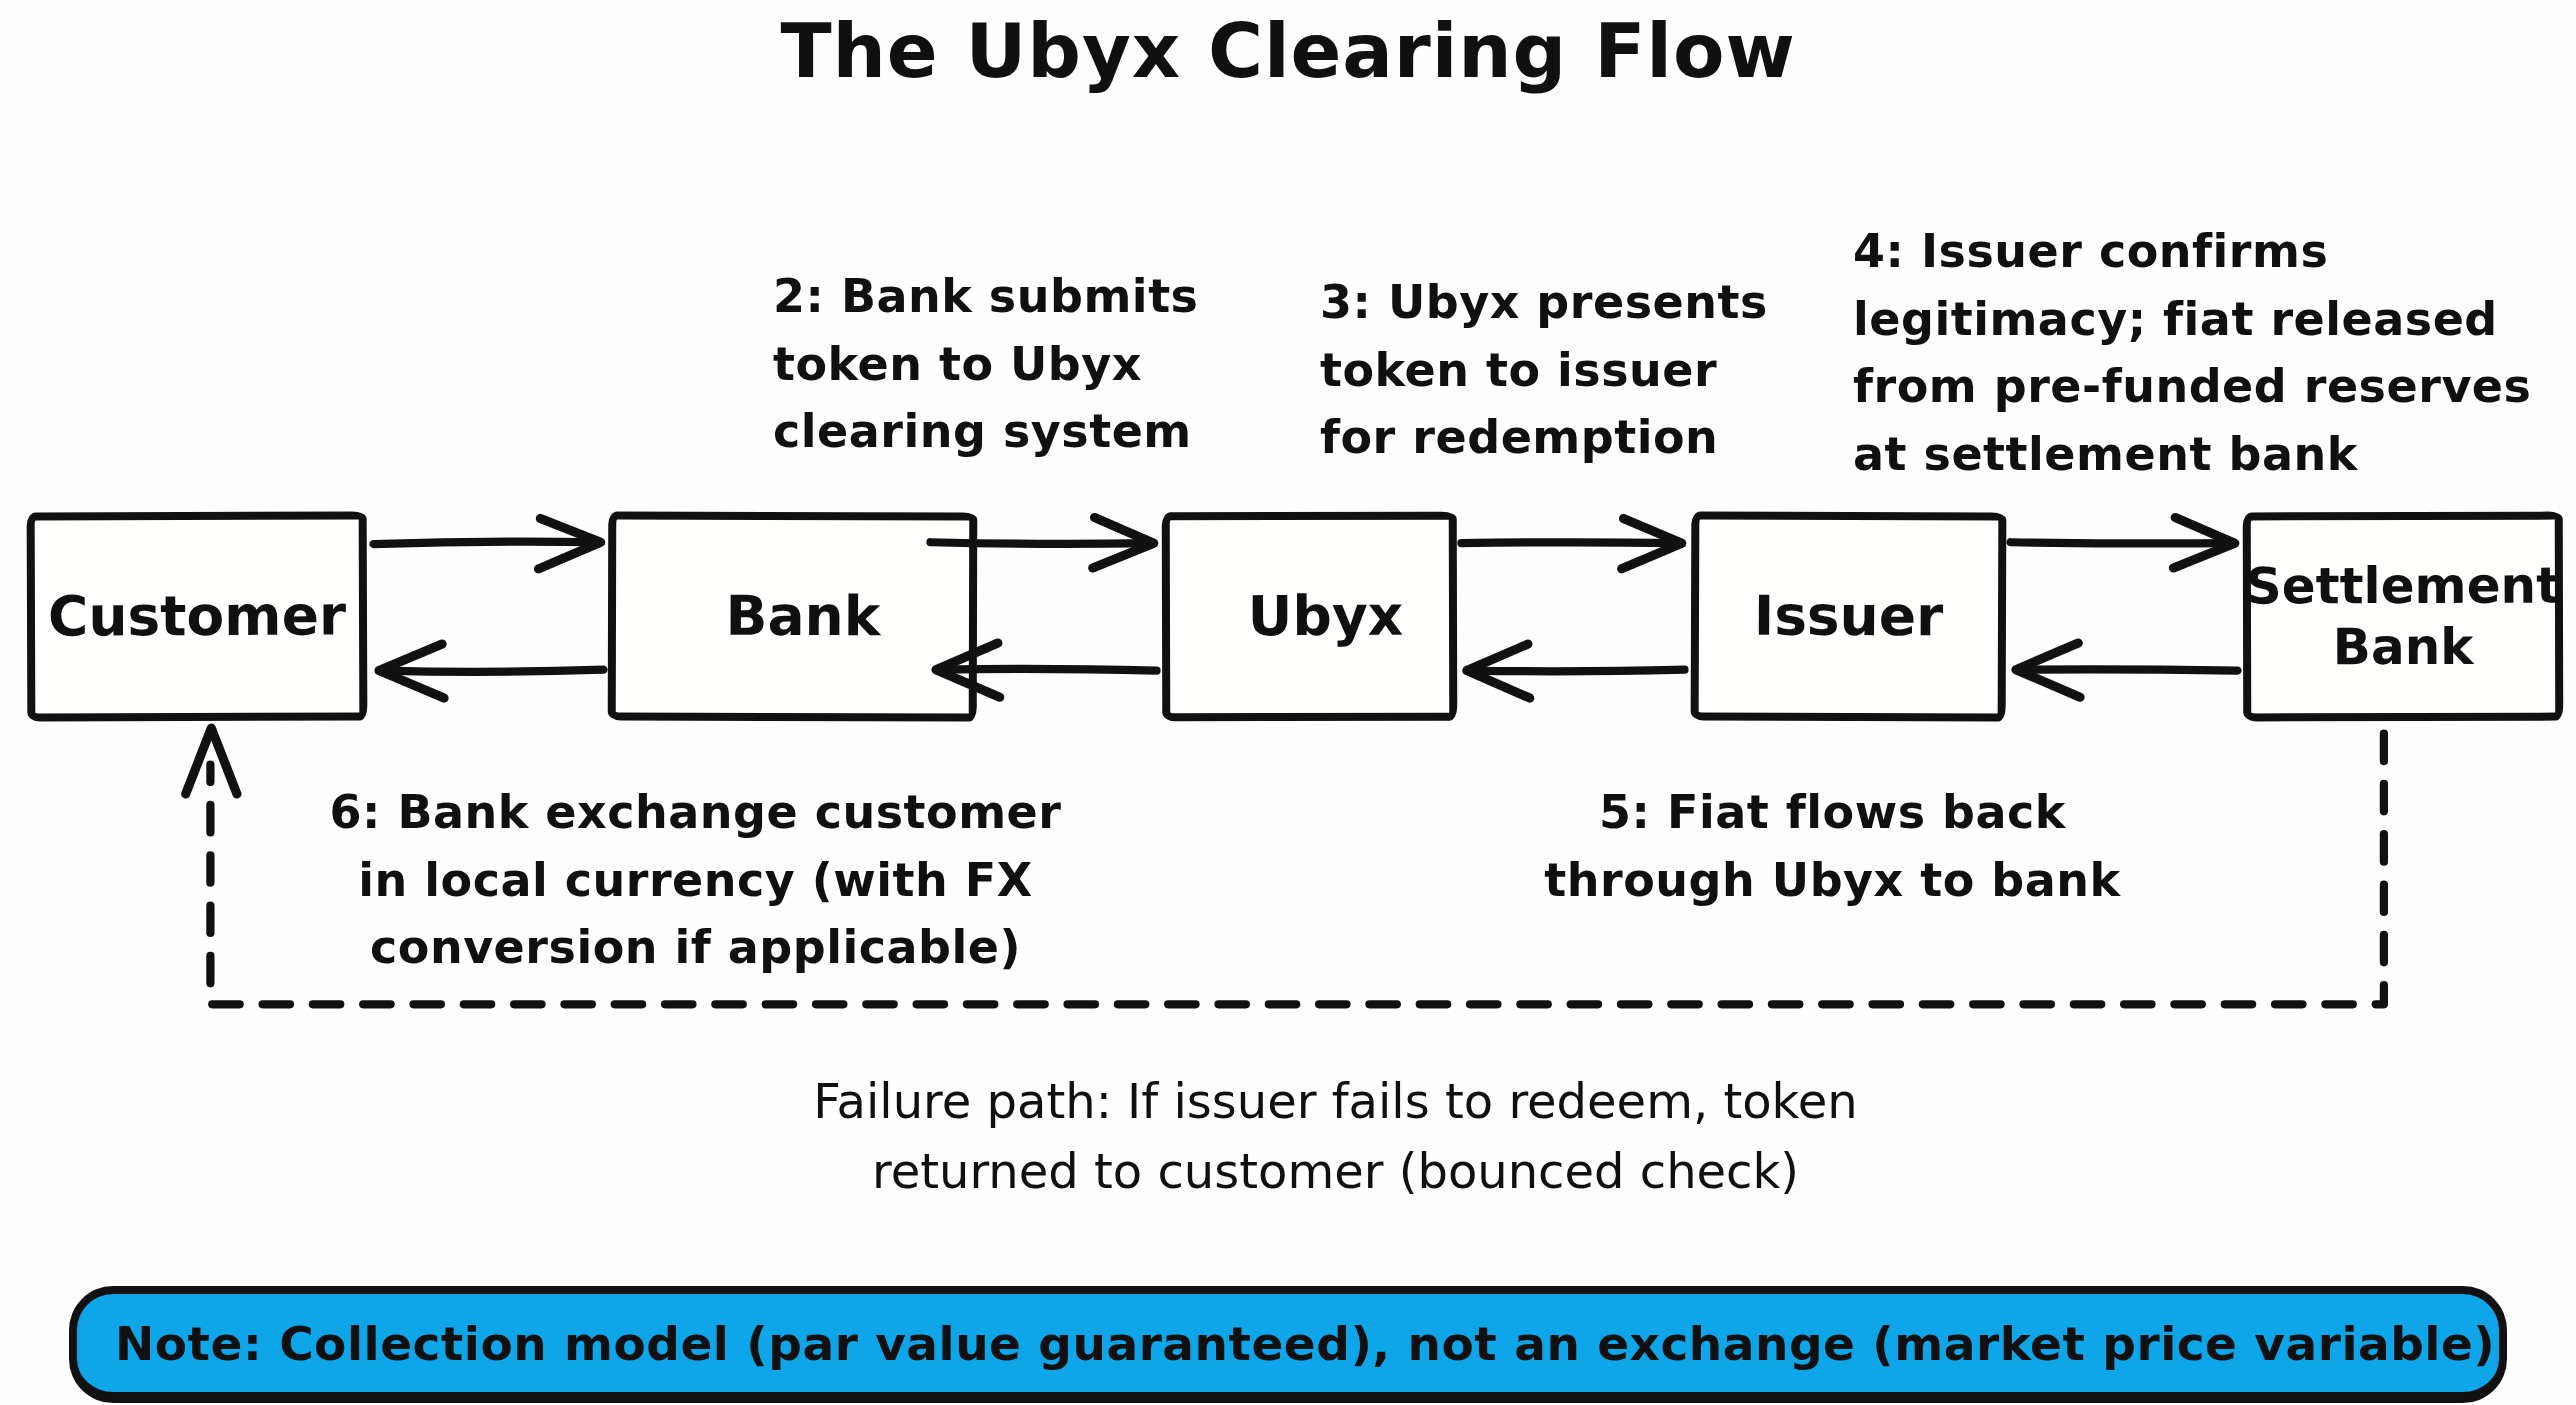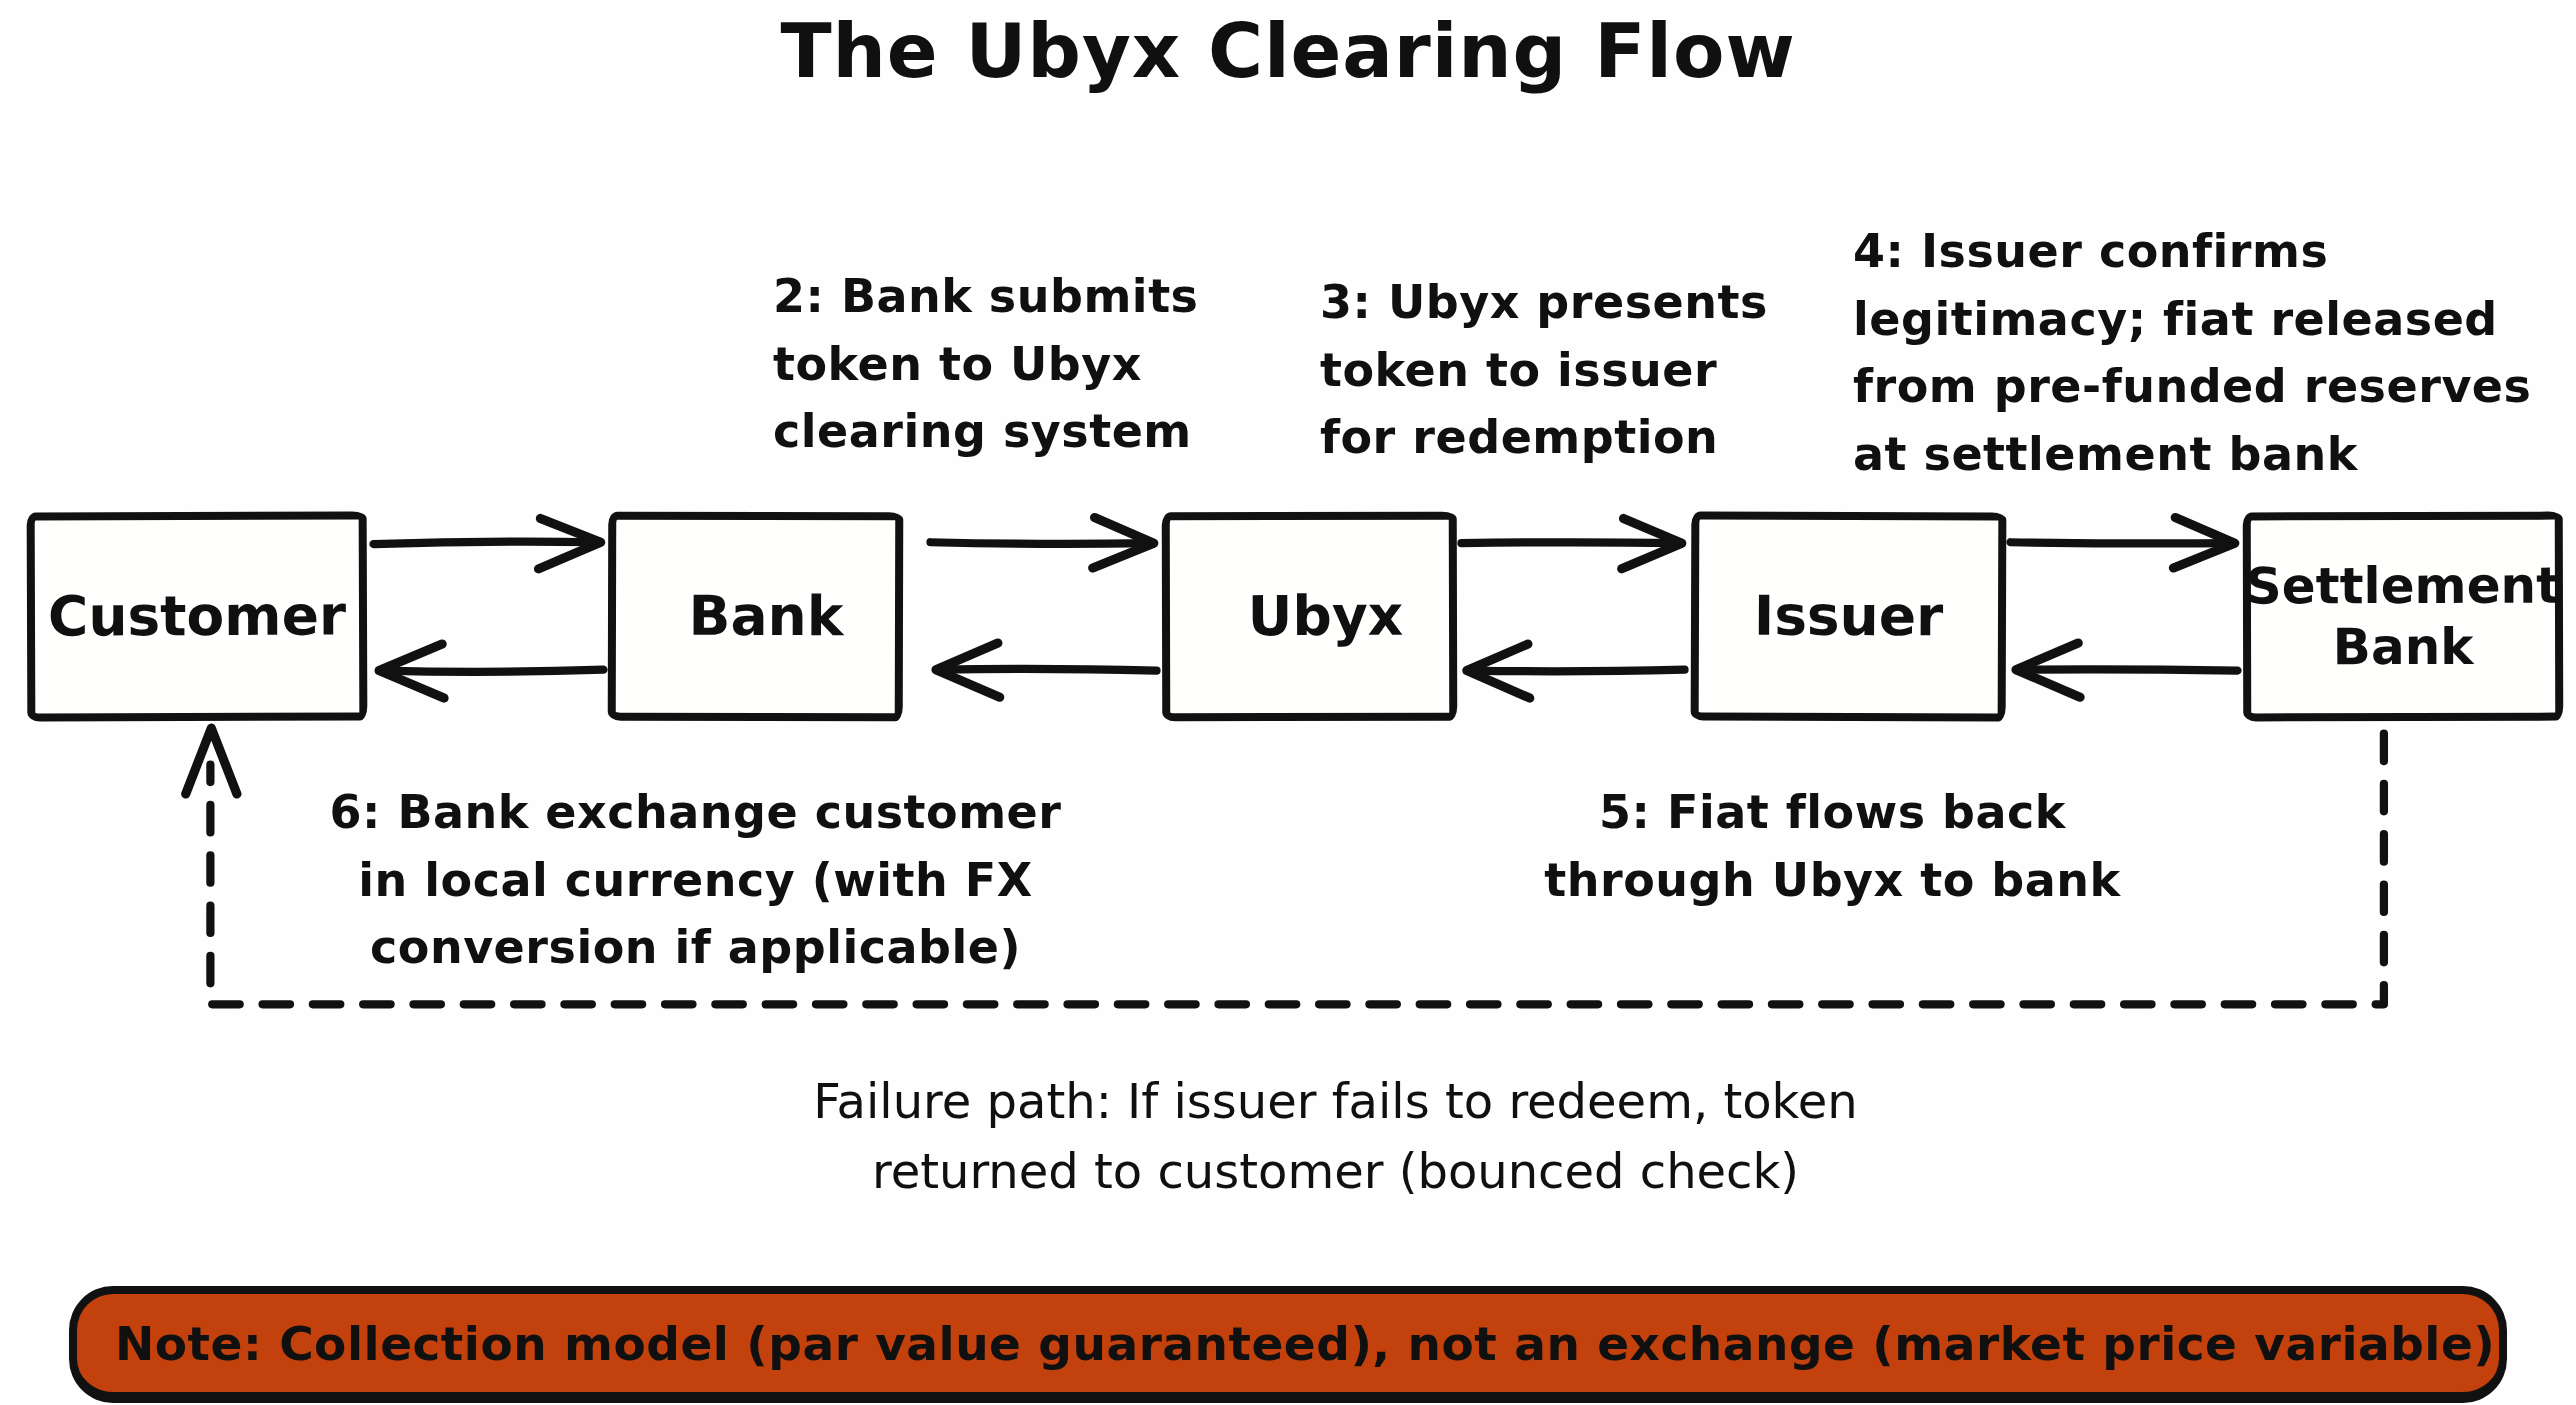--- a/index.html
+++ b/index.html
@@ -55,21 +55,21 @@
     background: #fffffe;
     display: flex;
     align-items: center;
     justify-content: center;
     text-align: center;
     font-size: 55px;
     font-weight: bold;
     line-height: 1.22;
   }
   .node-customer   { left: 27.4px;   width: 340px; transform: rotate(-0.2deg); }
-  .node-bank       { left: 608px;  width: 295px; transform: rotate(0.15deg); padding-left: 21px; }
+  .node-bank       { left: 608px;  width: 369px; transform: rotate(0.15deg); padding-left: 21px; }
   .node-ubyx       { left: 1162px; width: 295px; transform: rotate(-0.15deg); padding-left: 32px; }
   .node-issuer     { left: 1691px; width: 315px; transform: rotate(0.2deg); }
   .node-settlement { left: 2243px; width: 320px; font-size: 50px; transform: rotate(-0.15deg); }
   .gap-svg {
     position: absolute;
     top: 512px;
     height: 209px;
   }
   .gap-1 { left: 368px;  width: 241px; }
   .gap-2 { left: 925px; width: 237px; }
@@ -82,21 +82,21 @@
     pointer-events: none;
   }
   .note-box {
     position: absolute;
     left: 69px; top: 1286px;
     width: 2438px; height: 117px;
     box-sizing: border-box;
     border: 8.2px solid #111111;
     border-bottom-width: 11px;
     border-radius: 44px;
-    background: #c2410c;
+    background: #0ea5e9;
     display: flex;
     align-items: center;
     padding: 0 38px;
     font-size: 47px;
     font-weight: bold;
     letter-spacing: 0.5px;
     white-space: nowrap;
   }
   svg path { stroke: #111111; fill: none; stroke-linecap: round; stroke-linejoin: round; }
 </style>

